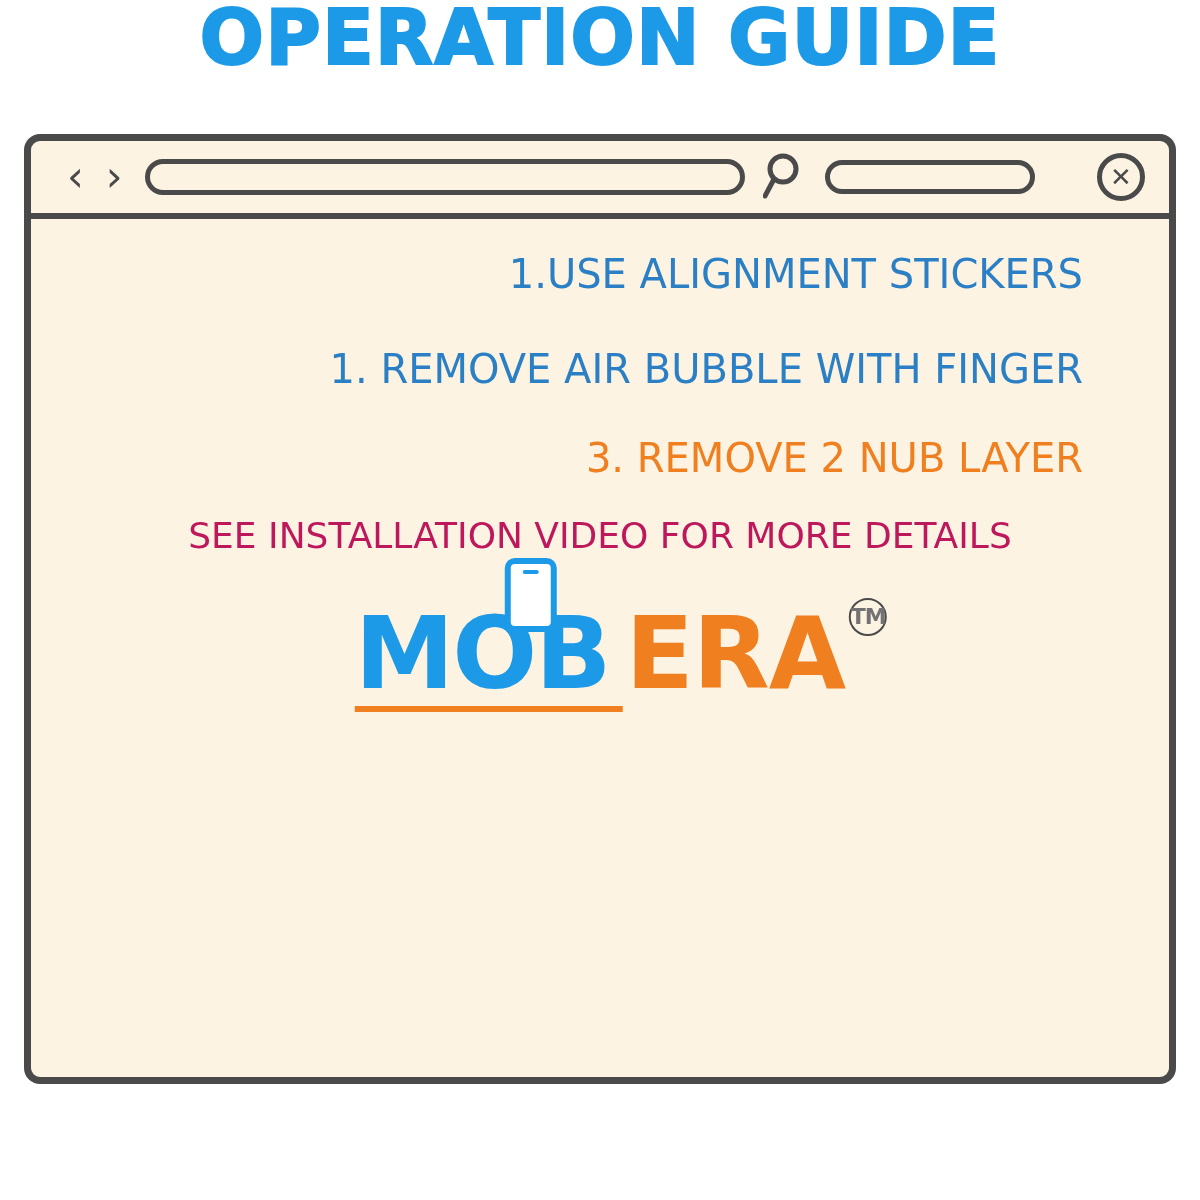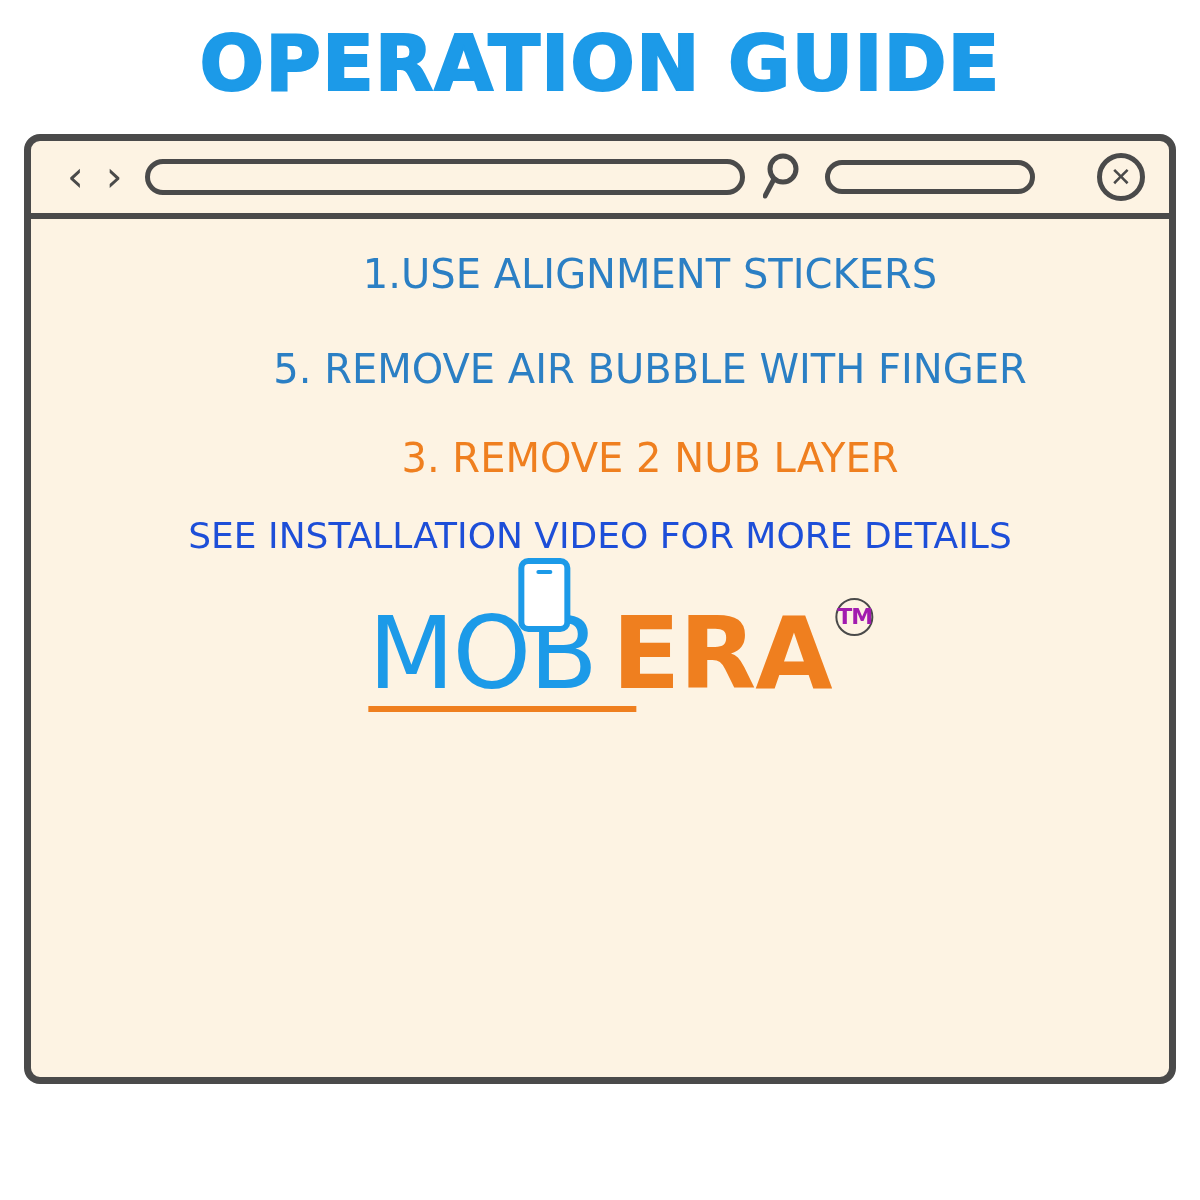--- a/index.html
+++ b/index.html
@@ -17,21 +17,20 @@
 
   
   .page-title {
     text-align: center;
     color: #1c9ae8;
     font-family: "DejaVu Sans", sans-serif;
     font-weight: bold;
     font-size: 76px;
     letter-spacing: 1px;
     line-height: 1;
-    padding-top: 26px;
     -webkit-text-stroke: 2px #1c9ae8;
   }
 
   
   .browser-window {
     position: absolute;
     left: 24px;
     top: 134px;
     width: 1152px;
     height: 950px;
@@ -114,34 +113,34 @@
   
   .content {
     padding: 28px 46px 0 46px;
   }
 
   .step {
     font-family: "DejaVu Sans", sans-serif;
     font-size: 40px;
     line-height: 1.38;
     margin: 0 0 34px 0;
-    text-align: center;
+    text-align: right;
     padding-left: 140px;
     padding-right: 40px;
   }
   .step.blue { color: #2b7fc4; }
   .step.orange { color: #ef7f1f; }
 
   .step-1 { margin-bottom: 40px; }
   .step-3 { padding-right: 10px; }
 
   .footer-note {
     font-family: "DejaVu Sans", sans-serif;
     font-size: 36px;
-    color: #1d4ed8;
+    color: #be185d;
     text-align: center;
     margin-top: -6px;
   }
 
   
   .logo {
     margin-top: 8px;
     position: relative;
     height: 140px;
   }
@@ -149,21 +148,21 @@
     position: absolute;
     left: 50%;
     top: 0;
     transform: translateX(-50%);
     display: flex;
     align-items: flex-end;
     height: 100%;
   }
   .logo-mob {
     font-family: "DejaVu Sans", sans-serif;
-    font-weight: normal;
+    font-weight: bold;
     font-size: 100px;
     color: #1c9ae8;
     letter-spacing: -2px;
     line-height: 1;
     position: relative;
   }
   .logo-era {
     font-family: "DejaVu Sans", sans-serif;
     font-weight: bold;
     font-size: 100px;
@@ -172,21 +171,21 @@
     line-height: 1;
     margin-left: 16px;
     position: relative;
   }
   .logo-tm {
     position: absolute;
     right: -42px;
     top: -6px;
     font-size: 22px;
     font-family: "DejaVu Sans", sans-serif;
-    color: #a21caf;
+    color: #737373;
     border: 2px solid #4a4a4a;
     border-radius: 50%;
     width: 34px;
     height: 34px;
     display: flex;
     align-items: center;
     justify-content: center;
     font-weight: bold;
   }
   .logo-underline {
@@ -242,21 +241,21 @@
       </svg>
     </span>
 
     <div class="search-field"></div>
 
     <div class="close-button">✕</div>
   </div>
 
   <div class="content">
     <p class="step blue step-1">1.USE ALIGNMENT STICKERS</p>
-    <p class="step blue">5. REMOVE AIR BUBBLE WITH FINGER</p>
+    <p class="step blue">1. REMOVE AIR BUBBLE WITH FINGER</p>
     <p class="step orange">3. REMOVE 2 NUB LAYER</p>
 
     <div class="footer-note">SEE INSTALLATION VIDEO FOR MORE DETAILS</div>
 
     <div class="logo">
       <div class="logo-inner">
         <span class="logo-mob">
           <span>MOB</span>
           <span class="phone-badge"></span>
           <span class="logo-underline"></span>

